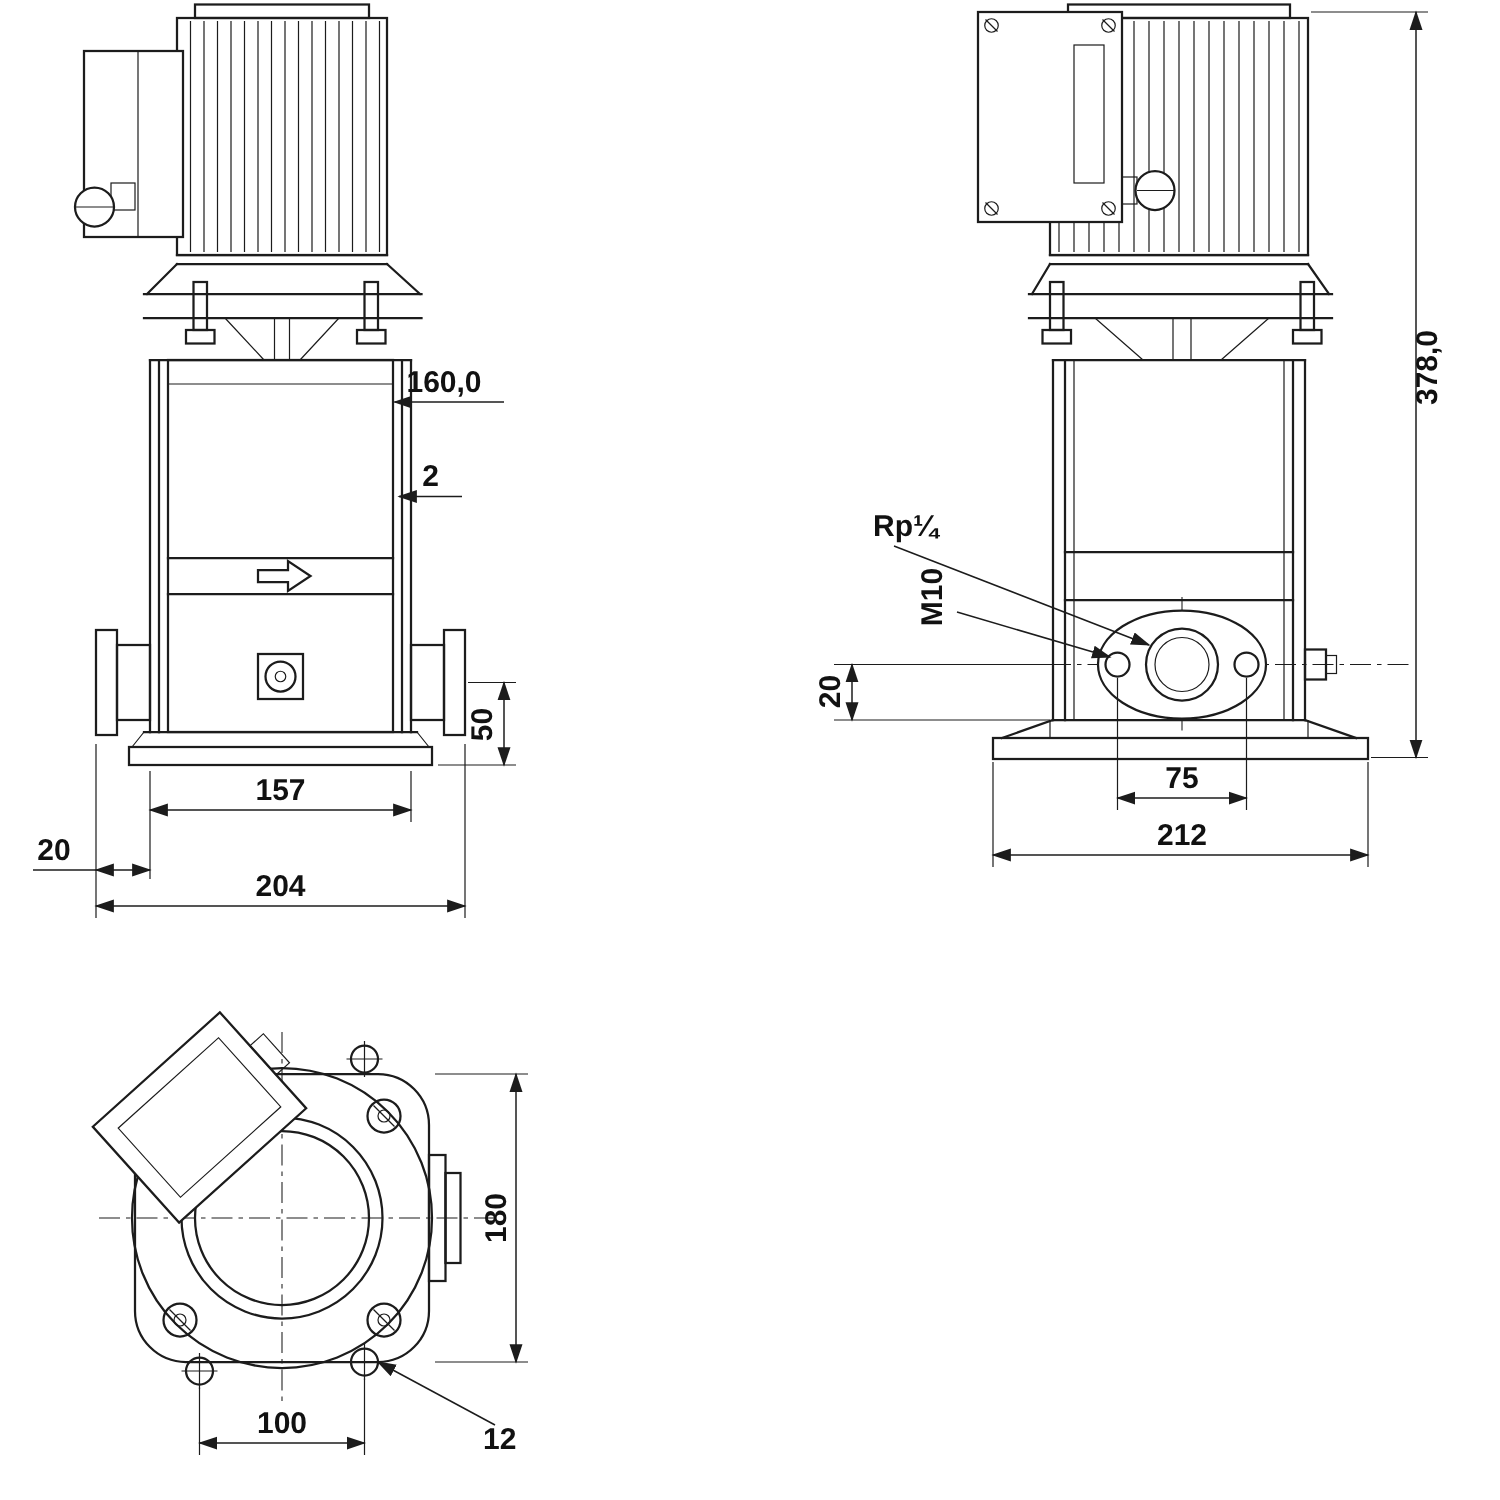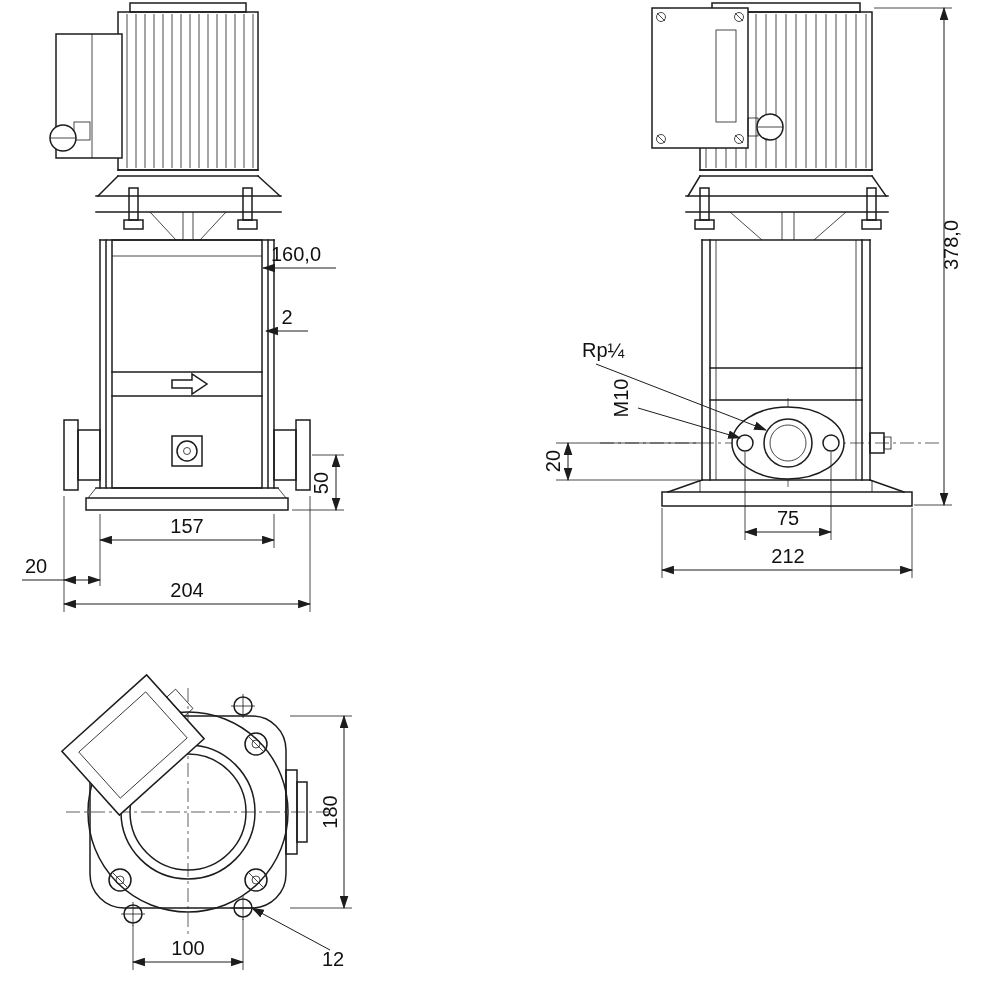--- a/index.html
+++ b/index.html
@@ -2,21 +2,21 @@
 <html><head>
 <meta charset="utf-8">
 <style>
   html,body{margin:0;padding:0;}
   body{
     width:1000px;height:1000px;
     background:#ffffff;
     font-family:"Liberation Sans", sans-serif;
     overflow:hidden;
   }
-  .canvas-wrap{width:856px;height:1000px;position:relative;}
+  .canvas-wrap{width:856px;height:1000px;position:relative;font-weight:bold;}
   svg{display:block;}
   .part{stroke:#1c1c1c;fill:none;stroke-width:1.5;stroke-linecap:square;}
   .thin{stroke:#1c1c1c;fill:none;stroke-width:0.8;}
   .dim{stroke:#1c1c1c;fill:none;stroke-width:1;}
   .ext{stroke:#1c1c1c;fill:none;stroke-width:0.8;}
   .cl{stroke:#1c1c1c;fill:none;stroke-width:0.7;stroke-dasharray:14 4 3 4;}
   .whitefill{fill:#ffffff;}
   .txt{font-family:"Liberation Sans", sans-serif;font-size:20px;fill:#111111;stroke:none;}
 </style>
 </head>

